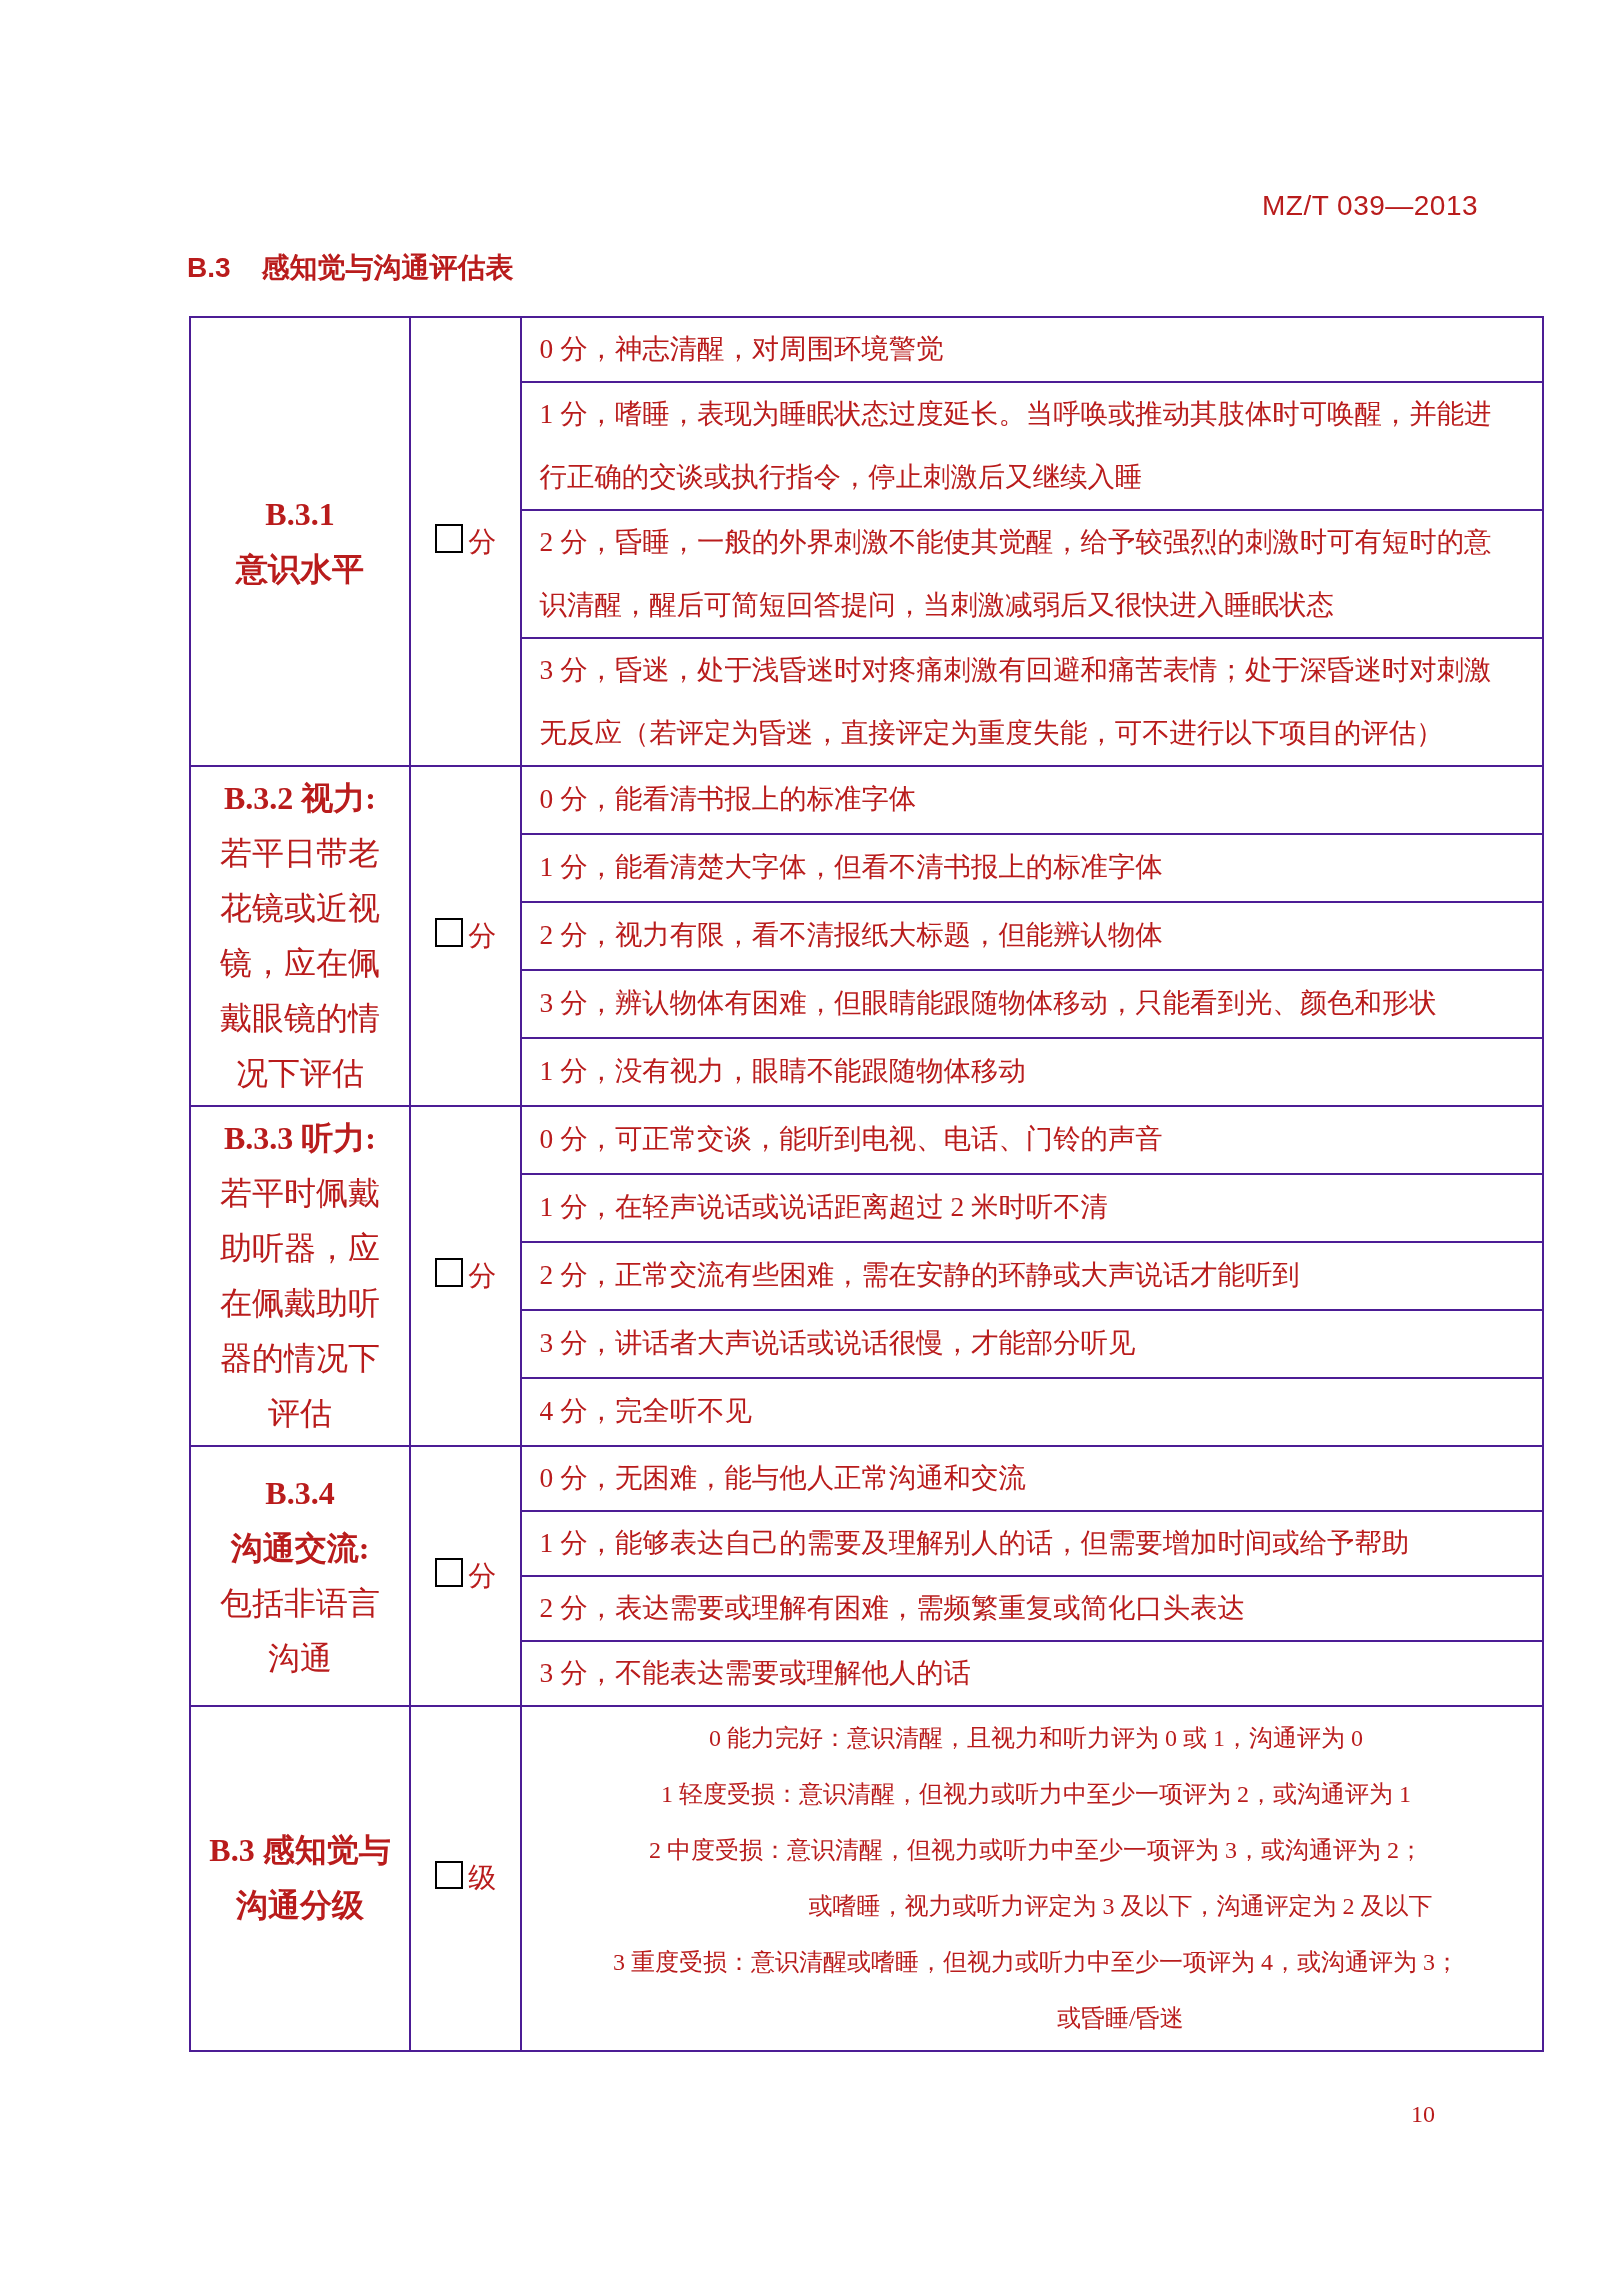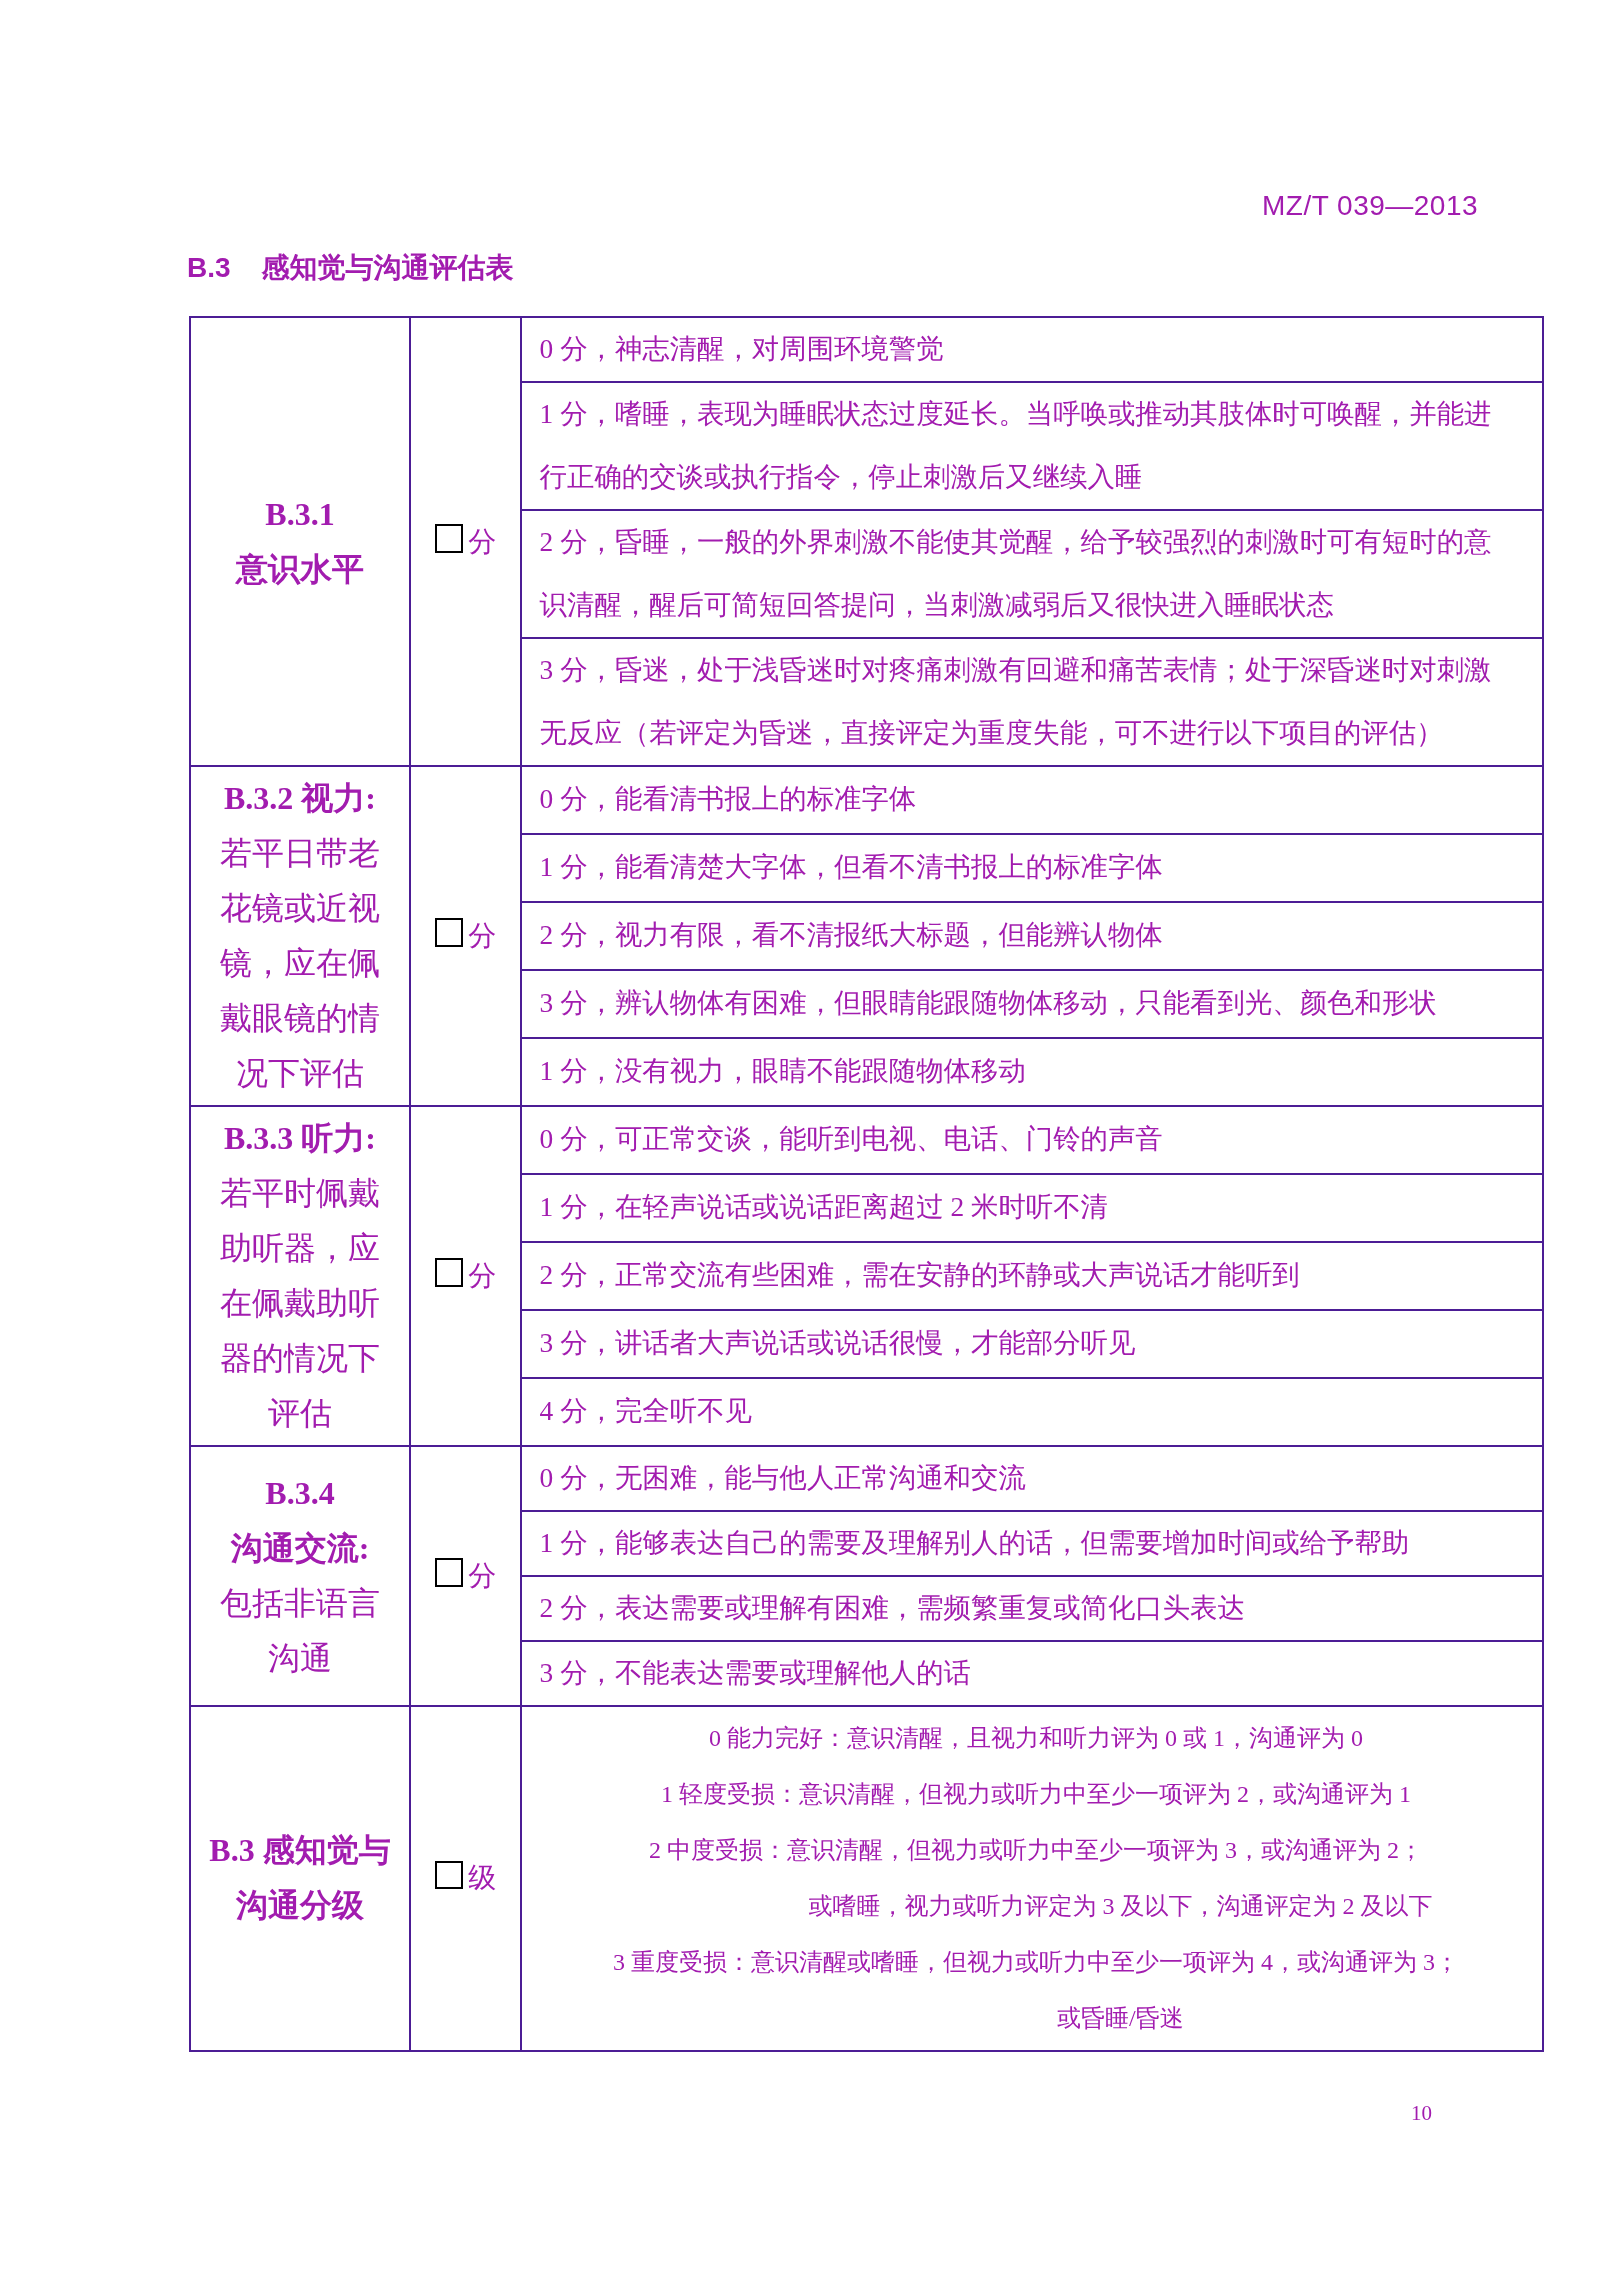--- a/index.html
+++ b/index.html
@@ -1,18 +1,18 @@
 <!DOCTYPE html>
 <html><head>
 <meta charset="utf-8">
 <style>
   html,body { margin:0; padding:0; background:#ffffff; }
   .page {
     position:relative; width:1621px; height:2291px; background:#fff;
-    color:#a21caf; font-family:"Liberation Serif","DejaVu Serif",serif;
+    color:#b91c1c; font-family:"Liberation Serif","DejaVu Serif",serif;
     overflow:hidden;
   }
   .doc-code {
     position:absolute; top:190px; left:1262px; width:216px;
     font-family:"Liberation Sans","DejaVu Sans",sans-serif;
     font-size:28px; letter-spacing:0.5px; white-space:nowrap;
   }
   .heading {
     position:absolute; top:249px; left:187px;
     font-family:"Liberation Sans","DejaVu Sans",sans-serif;
@@ -42,21 +42,21 @@
     font-size:27.4px; line-height:63px; padding:0 35px 0 17.6px;
     vertical-align:middle; text-align:left;
   }
   td.grade {
     font-size:24px; line-height:56px; padding:3.9px 9.8px 3.9px 17.6px;
     vertical-align:middle; text-align:center;
   }
   .gline { white-space:nowrap; }
   .gline.indent { padding-left:169px; }
   .page-number {
-    position:absolute; top:2101px; left:1411px; font-size:21px;
+    position:absolute; top:2101px; left:1411px; font-size:24px;
   }
 </style>
 </head>
 <body>
 
 <div class="page">
 
   <div class="doc-code">MZ/T 039—2013</div>
 
   <div class="heading">

